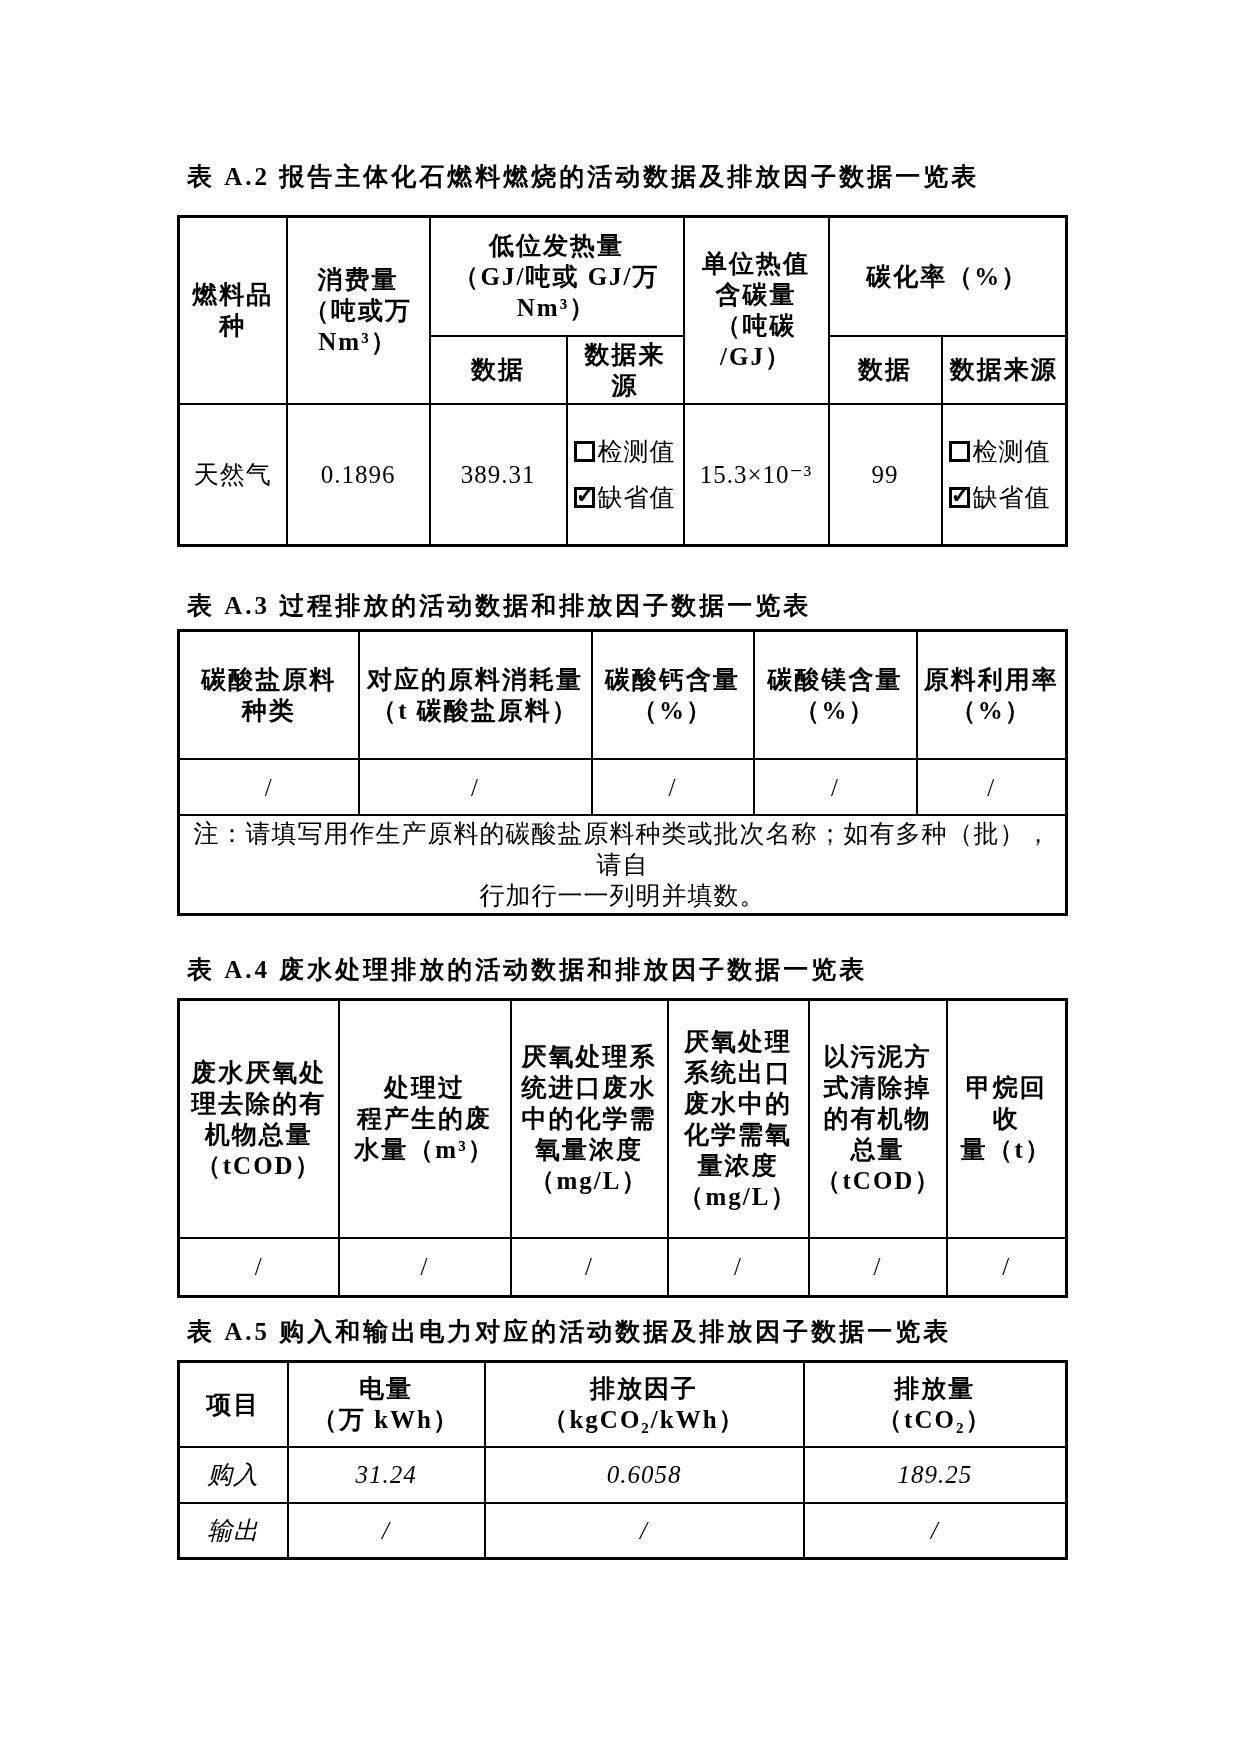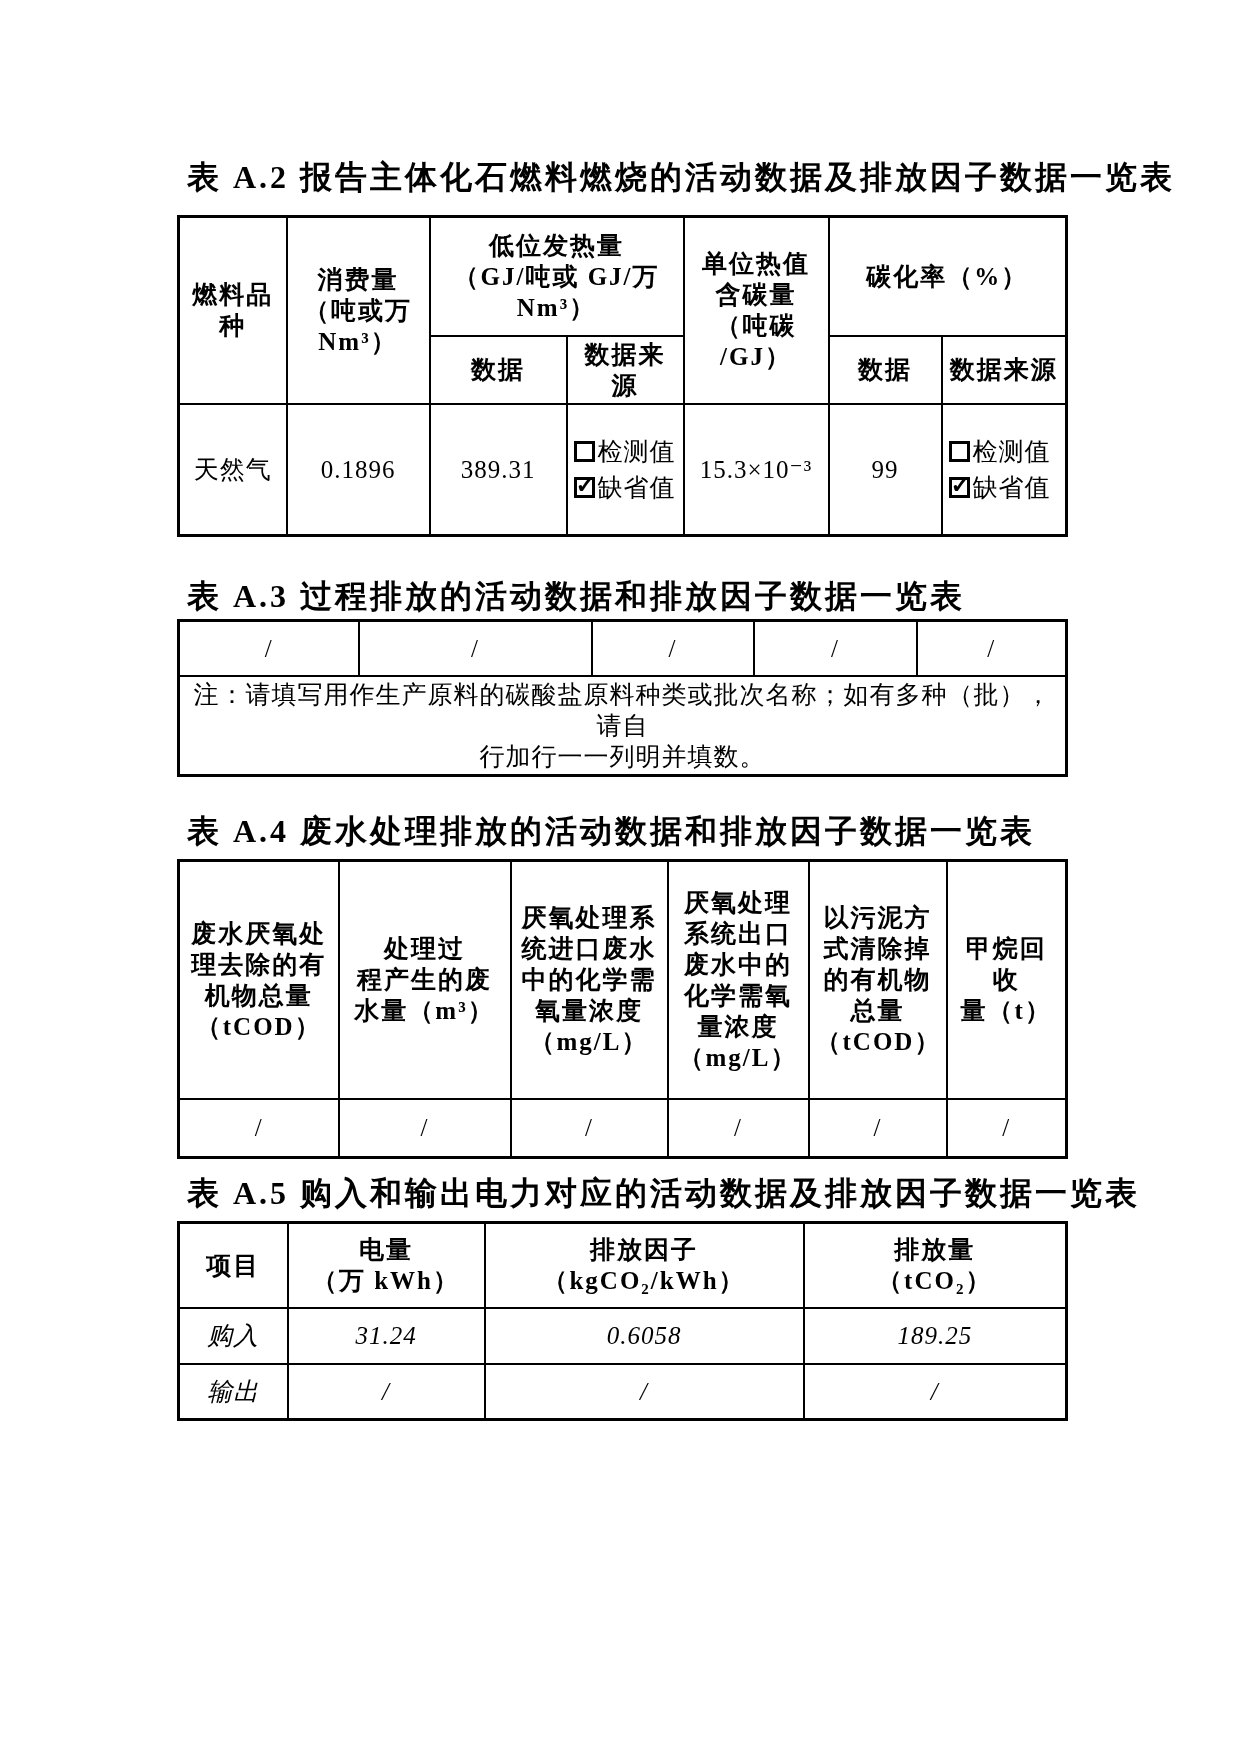--- a/index.html
+++ b/index.html
@@ -10,21 +10,21 @@
     color:#000000;
     font-family:"Liberation Serif","DejaVu Serif",serif;
     overflow:hidden;
   }
   .content {
     position:absolute;
     left:177px; top:158px;
     width:888px;
   }
   .tbl-title {
-    font-size:32px;
+    font-size:25px;
     font-weight:bold;
     letter-spacing:3px;
     line-height:38px;
     white-space:nowrap;
     padding-left:10px;
   }
   .mb-a2 { margin-bottom:19px; }
   .mt-a3 { margin-top:40px; } .mb-a3 { margin-bottom:4px; }
   .mt-a4 { margin-top:35px; } .mb-a4 { margin-bottom:9px; }
   .mt-a5 { margin-top:15px; } .mb-a5 { margin-bottom:9px; }
@@ -67,21 +67,21 @@
     line-height:37px;
     padding:6px 12px;
     font-weight:normal;
   }
 
   
   td.cbcell { padding:4px 2px 4px 8px; }
   .cb-stack {
     display:flex; flex-direction:column;
     align-items:flex-start;
-    gap:9px;
+    gap:19px;
   }
   .cb-line {
     display:flex; align-items:center;
     font-size:25px; line-height:27px;
     letter-spacing:1px;
   }
   .cb {
     width:21px; height:21px;
     border:3px solid #000;
     box-sizing:border-box;
@@ -165,20 +165,32 @@
     <div class="tbl-title mt-a3 mb-a3">表 A.3  过程排放的活动数据和排放因子数据一览表</div>
     <table class="tbl">
       <colgroup>
         <col style="width:180px">
           <col style="width:233px">
           <col style="width:162px">
         <col style="width:163px">
           <col style="width:150px">
       </colgroup>
       <tbody>
+        <tr class="a3-h">
+          <td class="hd">碳酸盐原料
+种类</td>
+          <td class="hd">对应的原料消耗量
+（t 碳酸盐原料）</td>
+          <td class="hd">碳酸钙含量
+（%）</td>
+          <td class="hd">碳酸镁含量
+（%）</td>
+          <td class="hd">原料利用率
+（%）</td>
+        </tr>
         <tr class="a3-d">
           <td class="val">/</td>
           <td class="val">/</td>
           <td class="val">/</td>
           <td class="val">/</td>
           <td class="val">/</td>
         </tr>
         <tr class="a3-n">
           <td class="note" colspan="5">注：请填写用作生产原料的碳酸盐原料种类或批次名称；如有多种（批），请自
 行加行一一列明并填数。</td>

